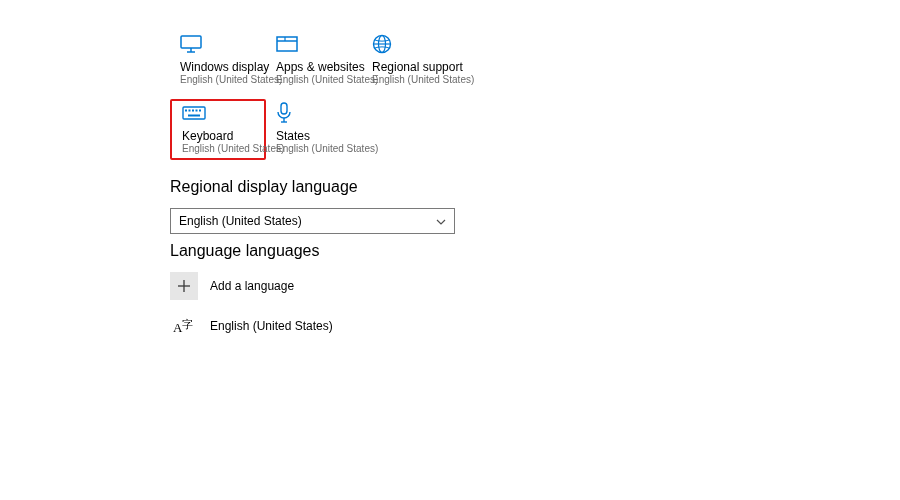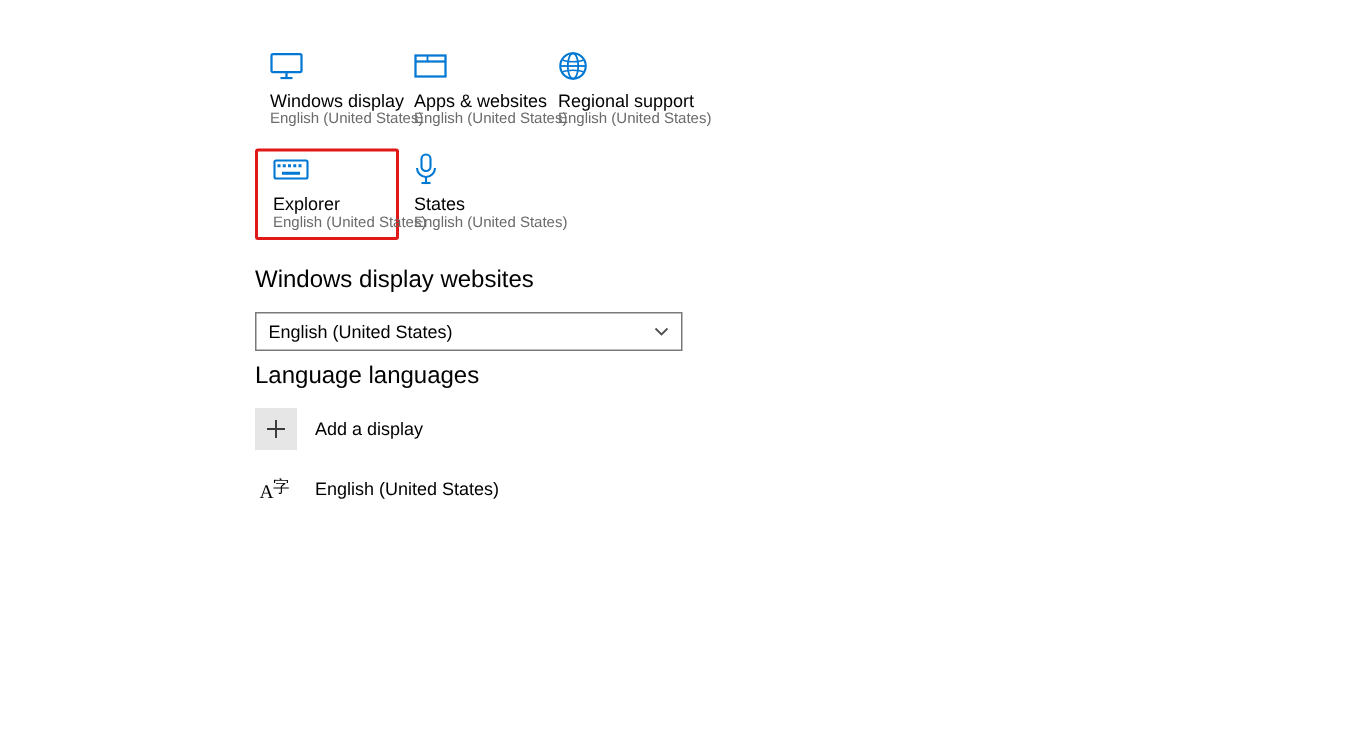--- a/index.html
+++ b/index.html
@@ -169,39 +169,39 @@
         <svg width="24" height="14" viewBox="0 0 24 14">
             <rect x="1" y="1" width="22" height="12" rx="1" fill="none" stroke="#0078d4" stroke-width="1.4"></rect>
             <rect x="3" y="3.5" width="2" height="2" fill="#0078d4"></rect>
             <rect x="6.5" y="3.5" width="2" height="2" fill="#0078d4"></rect>
             <rect x="10" y="3.5" width="2" height="2" fill="#0078d4"></rect>
             <rect x="13.5" y="3.5" width="2" height="2" fill="#0078d4"></rect>
             <rect x="17" y="3.5" width="2" height="2" fill="#0078d4"></rect>
             <rect x="6" y="8.5" width="12" height="2" fill="#0078d4"></rect>
           </svg>
       </div>
-      <div class="tile-label">Explorer</div>
+      <div class="tile-label">Keyboard</div>
       <div class="tile-sub">English (United States)</div>
     </div>
 
     <div class="tile">
       <div class="tile-icon">
         <svg width="16" height="22" viewBox="0 0 16 22">
             <rect x="5" y="1" width="6" height="11" rx="3" fill="none" stroke="#0078d4" stroke-width="1.4"></rect>
             <path d="M2 10 a6 6 0 0 0 12 0" fill="none" stroke="#0078d4" stroke-width="1.4"></path>
             <line x1="8" y1="16" x2="8" y2="20" stroke="#0078d4" stroke-width="1.4"></line>
             <line x1="5" y1="20" x2="11" y2="20" stroke="#0078d4" stroke-width="1.4"></line>
           </svg>
       </div>
       <div class="tile-label">States</div>
       <div class="tile-sub">English (United States)</div>
     </div>
   </div>
 
-  <h2 class="section-title">Windows display websites</h2>
+  <h2 class="section-title">Regional display language</h2>
 
   <div class="dropdown">
     <span>English (United States)</span>
     <span class="chev">
       <svg width="10" height="6" viewBox="0 0 10 6">
           <path d="M1 1 L5 5 L9 1" fill="none" stroke="#505050" stroke-width="1.2"></path>
         </svg>
     </span>
   </div>
 
@@ -209,21 +209,21 @@
   <h2 class="section-title">Language languages</h2>
 
 
   <div class="add-row">
     <div class="add-box">
       <svg width="14" height="14" viewBox="0 0 14 14">
           <line x1="7" y1="1" x2="7" y2="13" stroke="#3a3a3a" stroke-width="1.3"></line>
           <line x1="1" y1="7" x2="13" y2="7" stroke="#3a3a3a" stroke-width="1.3"></line>
         </svg>
     </div>
-    <span class="add-label">Add a display</span>
+    <span class="add-label">Add a language</span>
   </div>
 
   <div class="lang-row">
     <div class="lang-icon">
       <svg width="22" height="18" viewBox="0 0 22 18">
           <text x="0" y="15" font-size="13" font-family="Segoe UI" fill="#000">A</text>
           <text x="9" y="11" font-size="11" font-family="Segoe UI" fill="#000">字</text>
         </svg>
     </div>
     <span class="lang-label">English (United States)</span>

